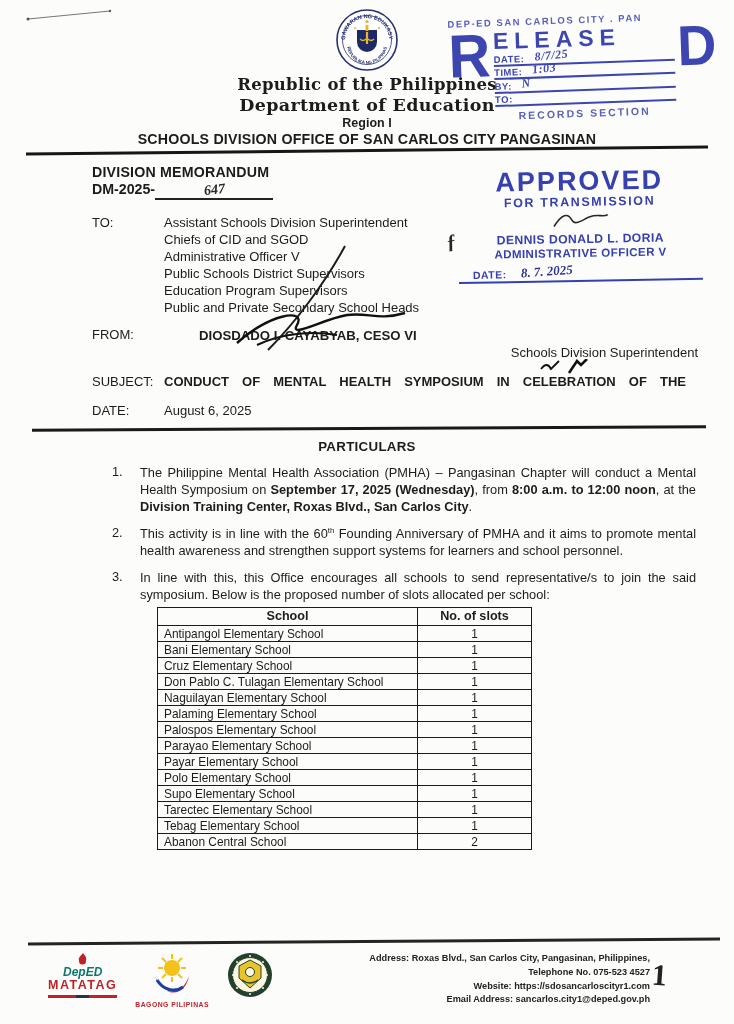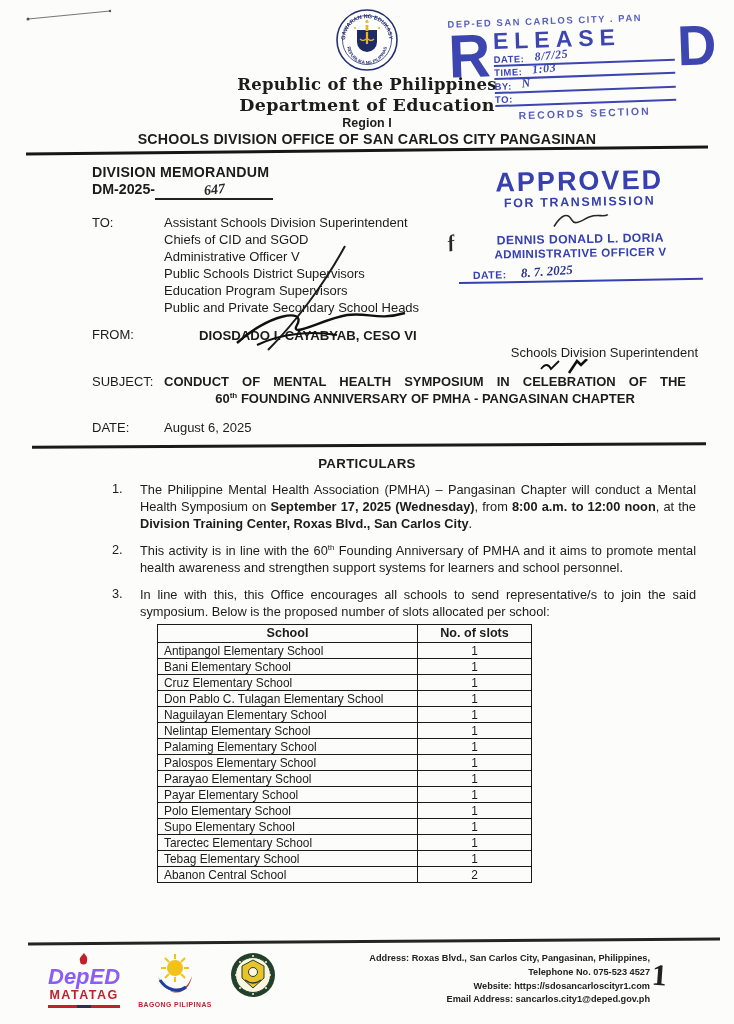--- a/index.html
+++ b/index.html
@@ -75,21 +75,21 @@
   .slots-table th { font-size: 12.6px; font-weight: bold; text-align: center; padding: 1px 6px; }
   .slots-table td { font-size: 11.9px; height: 16px; }
   .slots-table td.school-cell { width: 260px; text-align: left; }
   .slots-table td.slots-cell  { width: 114px; text-align: center; }
   .slots-table th.col-school  { width: 260px; }
   .slots-table th.col-slots   { width: 114px; }
   
   .footer-rule { position: absolute; left: 28px; right: 14px; top: 940px; height: 2.5px; background: #242424; transform: rotate(-0.4deg); }
   .footer { position: absolute; left: 48px; right: 20px; top: 952px; display: flex; align-items: flex-start; }
   .logo { margin-right: 18px; text-align: center; }
-  .logo-deped .dword { font-size: 22px; font-weight: 800; color: #8b5cf6; font-style: italic; line-height: 1; }
+  .logo-deped .dword { font-size: 12px; font-weight: 800; color: #0f766e; font-style: italic; line-height: 1; }
   .logo-deped .mword { font-size: 12.5px; font-weight: 800; color: #c0222b; letter-spacing: 1.5px; line-height: 1.2; }
   .logo-deped .subline { height: 3px; margin-top: 2px; background: linear-gradient(to right, #c0222b 40%, #26324f 40%, #26324f 60%, #c0222b 60%); }
   .logo-bagong .caption { font-size: 6.8px; font-weight: 800; color: #c0222b; letter-spacing: .5px; margin-top: 1px; }
   .footer-right { margin-left: auto; margin-right: 64px; text-align: right; font-size: 9.2px; font-weight: bold; line-height: 1.5; color: #222; }
   .page-number { position: absolute; left: 652px; top: 958px; font-family: "Liberation Serif", serif; font-size: 30px; font-weight: bold; color: #222; transform: rotate(4deg); }
   
   .scratch-topleft { position: absolute; left: 26px; top: 6px; z-index: 6; }
   .sig-from { position: absolute; left: 135px; top: -22px; z-index: 6; }
   .sig-tail { position: absolute; left: 250px; top: 238px; z-index: 6; }
   .sig-after-title { position: absolute; left: 340px; top: 14px; z-index: 6; }
@@ -221,21 +221,20 @@
           <path d="M30,14 l8,-12 l4,4 l6,-6" stroke="#111" stroke-width="2.6" fill="none"></path>
         </svg>
       </div>
     </div>
   </div>
 
   <div class="kv subject-block">
     <div class="kv-label">SUBJECT:</div>
     <div class="kv-value">
       <div class="subject-l1">CONDUCT OF MENTAL HEALTH SYMPOSIUM IN CELEBRATION OF THE</div>
-      <div class="subject-l2"><span>60</span><sup>th</sup><span> FOUNDING ANNIVERSARY OF PMHA - PANGASINAN CHAPTER</span></div>
     </div>
   </div>
 
   <div class="kv date-block">
     <div class="kv-label">DATE:</div>
     <div class="kv-value date-value">August 6, 2025</div>
   </div>
   <div class="date-rule"></div>
 
   <div class="particulars-title">PARTICULARS</div>
@@ -273,24 +272,20 @@
         <tr>
           <td class="school-cell">Cruz Elementary School</td>
           <td class="slots-cell">1</td>
         </tr>
         <tr>
           <td class="school-cell">Don Pablo C. Tulagan Elementary School</td>
           <td class="slots-cell">1</td>
         </tr>
         <tr>
           <td class="school-cell">Naguilayan Elementary School</td>
-          <td class="slots-cell">1</td>
-        </tr>
-        <tr>
-          <td class="school-cell">Nelintap Elementary School</td>
           <td class="slots-cell">1</td>
         </tr>
         <tr>
           <td class="school-cell">Palaming Elementary School</td>
           <td class="slots-cell">1</td>
         </tr>
         <tr>
           <td class="school-cell">Palospos Elementary School</td>
           <td class="slots-cell">1</td>
         </tr>

